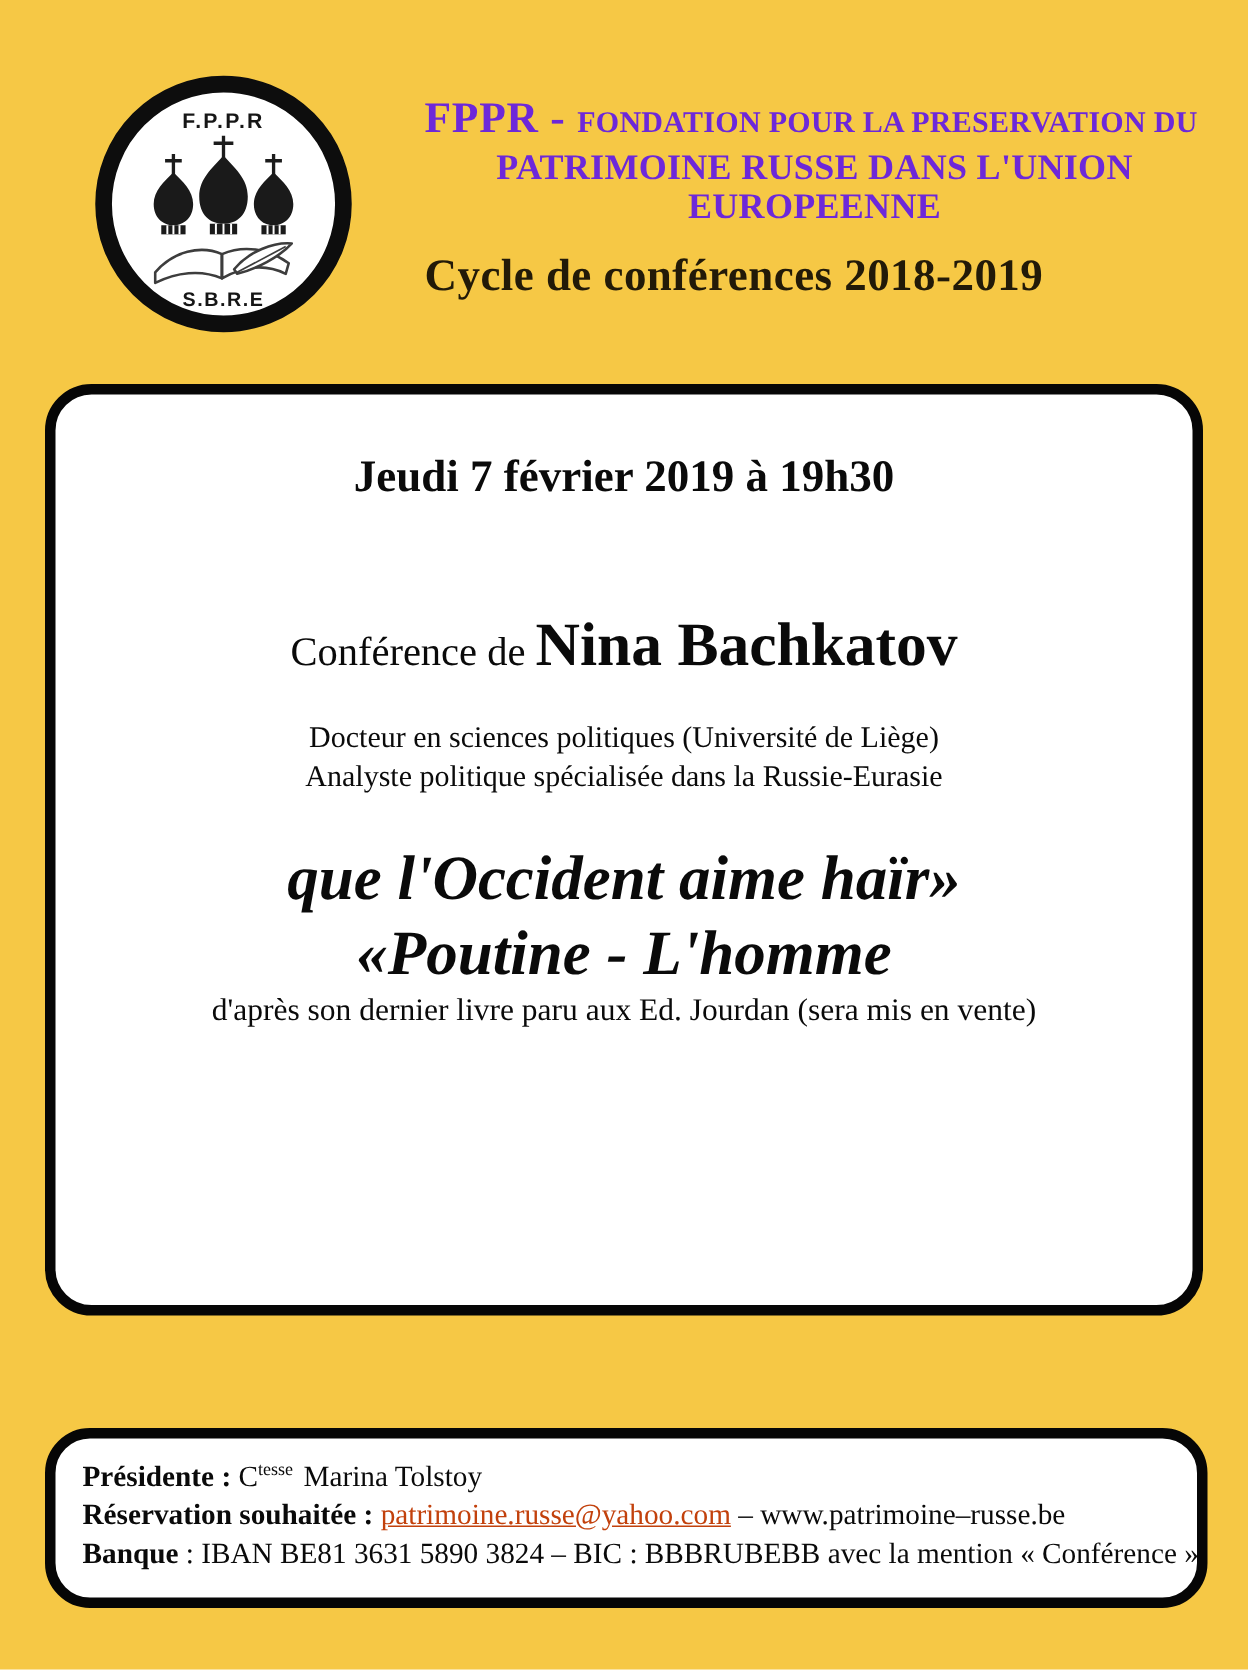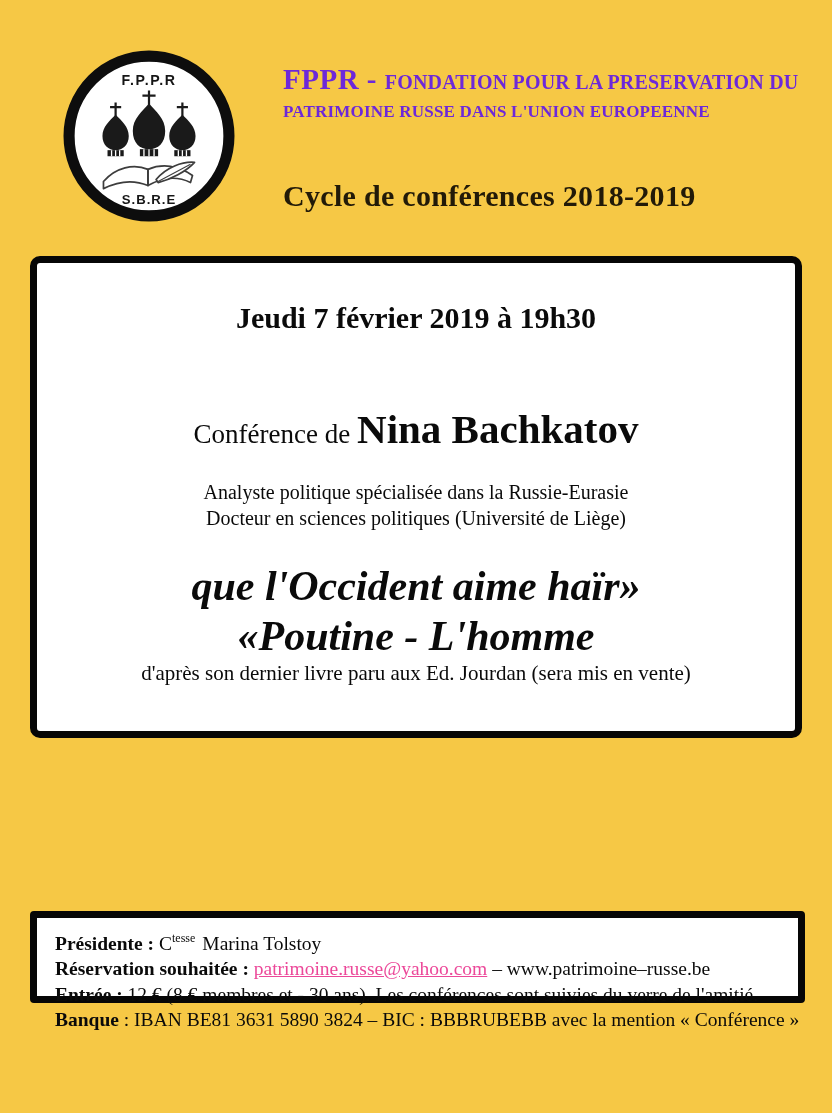--- a/index.html
+++ b/index.html
@@ -11,52 +11,52 @@
   }
   
   .logo{position:absolute;left:63px;top:50px;width:172px;height:172px;}
   .logo text{font-family:"Liberation Sans","DejaVu Sans",sans-serif;font-weight:700;fill:#161616;}
   .org-title{
     position:absolute;left:283px;top:64px;width:520px;
     color:#6d28d9;font-weight:700;line-height:30px;
   }
   .org-abbr{font-size:29px;letter-spacing:.5px;}
   .org-caps{font-size:20px;letter-spacing:.2px;}
-  .org-line2{font-size:17px;line-height:26px;letter-spacing:.2px;}
+  .org-line2{font-size:24px;line-height:26px;letter-spacing:.2px;text-align:center;}
   .cycle{
-    position:absolute;left:283px;top:179px;
+    position:absolute;left:283px;top:167px;
     font-size:30px;font-weight:700;color:#221a08;letter-spacing:.3px;
   }
   
   .card{
-    position:absolute;left:30px;top:256px;width:772px;height:482px;
+    position:absolute;left:30px;top:256px;width:772px;height:621px;
     box-sizing:border-box;background:#ffffff;
-    border:7px solid #060606;border-radius:10px;
+    border:7px solid #060606;border-radius:31px;
     text-align:center;
   }
   .datetime{margin-top:38px;font-size:30px;font-weight:700;}
   .conf-line{margin-top:70px;}
   .conf-prefix{font-size:27px;}
   .speaker{font-size:41px;font-weight:700;}
   .credentials{margin-top:26px;font-size:20px;line-height:26px;}
   .talk-title{margin-top:30px;font-size:42px;font-weight:700;font-style:italic;line-height:50px;}
   .book-note{font-size:21px;}
   .address{margin-top:48px;}
   .addr-bold{font-size:25px;font-weight:700;line-height:33px;}
   .addr-note{font-size:21px;line-height:27px;}
   
   .info-box{
-    position:absolute;left:30px;top:911px;width:775px;height:92px;
+    position:absolute;left:30px;top:952px;width:775px;height:120px;
     box-sizing:border-box;background:#ffffff;
-    border:7px solid #060606;border-radius:4px;
+    border:7px solid #060606;border-radius:30px;
     padding:8px 8px 0 18px;
     font-size:19.5px;line-height:25.5px;white-space:nowrap;
   }
   .info-line b{font-weight:700;}
-  .email{color:#ec4899;text-decoration:underline;cursor:pointer;}
+  .email{color:#c2410c;text-decoration:underline;cursor:pointer;}
   sup.ctesse{font-size:12px;margin-right:7px;}
 </style>
 </head>
 <body>
 
 <div>
 
   <svg class="logo" viewBox="0 0 170 170" aria-hidden="true">
     <circle cx="85" cy="85" r="79" fill="#ffffff" stroke="#0d0d0d" stroke-width="11"></circle>
     <text x="85" y="35" font-size="14" text-anchor="middle" letter-spacing="1.5">F.P.P.R</text>
@@ -96,41 +96,38 @@
   <div class="cycle">Cycle  de conférences 2018-2019</div>
 
   <main class="card">
     <div class="datetime">Jeudi 7 février 2019 à 19h30</div>
 
     <div class="conf-line">
       <span class="conf-prefix">Conférence de </span><span class="speaker">Nina Bachkatov</span>
     </div>
 
     <div class="credentials">
+      <div>Docteur en sciences politiques (Université de Liège)</div>
       <div>Analyste politique spécialisée dans la Russie-Eurasie</div>
-      <div>Docteur en sciences politiques (Université de Liège)</div>
     </div>
 
     <div class="talk-title">
       <div>que l'Occident aime haïr»</div>
       <div>«Poutine - L'homme</div>
     </div>
 
     <div class="book-note">d'après son dernier livre paru aux Ed. Jourdan (sera mis en vente)</div>
 
   </main>
 
   <footer class="info-box">
     <div class="info-line">
       <b>Présidente : </b><span>C</span><sup class="ctesse">tesse</sup><span>Marina Tolstoy</span>
     </div>
     <div class="info-line">
       <b>Réservation souhaitée : </b><a class="email">patrimoine.russe@yahoo.com</a><span> – www.patrimoine–russe.be</span>
     </div>
     <div class="info-line">
-      <b>Entrée : </b><span>12 € (8 € membres et - 30 ans). Les conférences sont suivies du verre de l'amitié.</span>
-    </div>
-    <div class="info-line">
       <b>Banque</b><span> : IBAN BE81 3631 5890 3824 – BIC : BBBRUBEBB avec la mention « Conférence »</span>
     </div>
   </footer>
 
 </div>
 
 </body></html>

